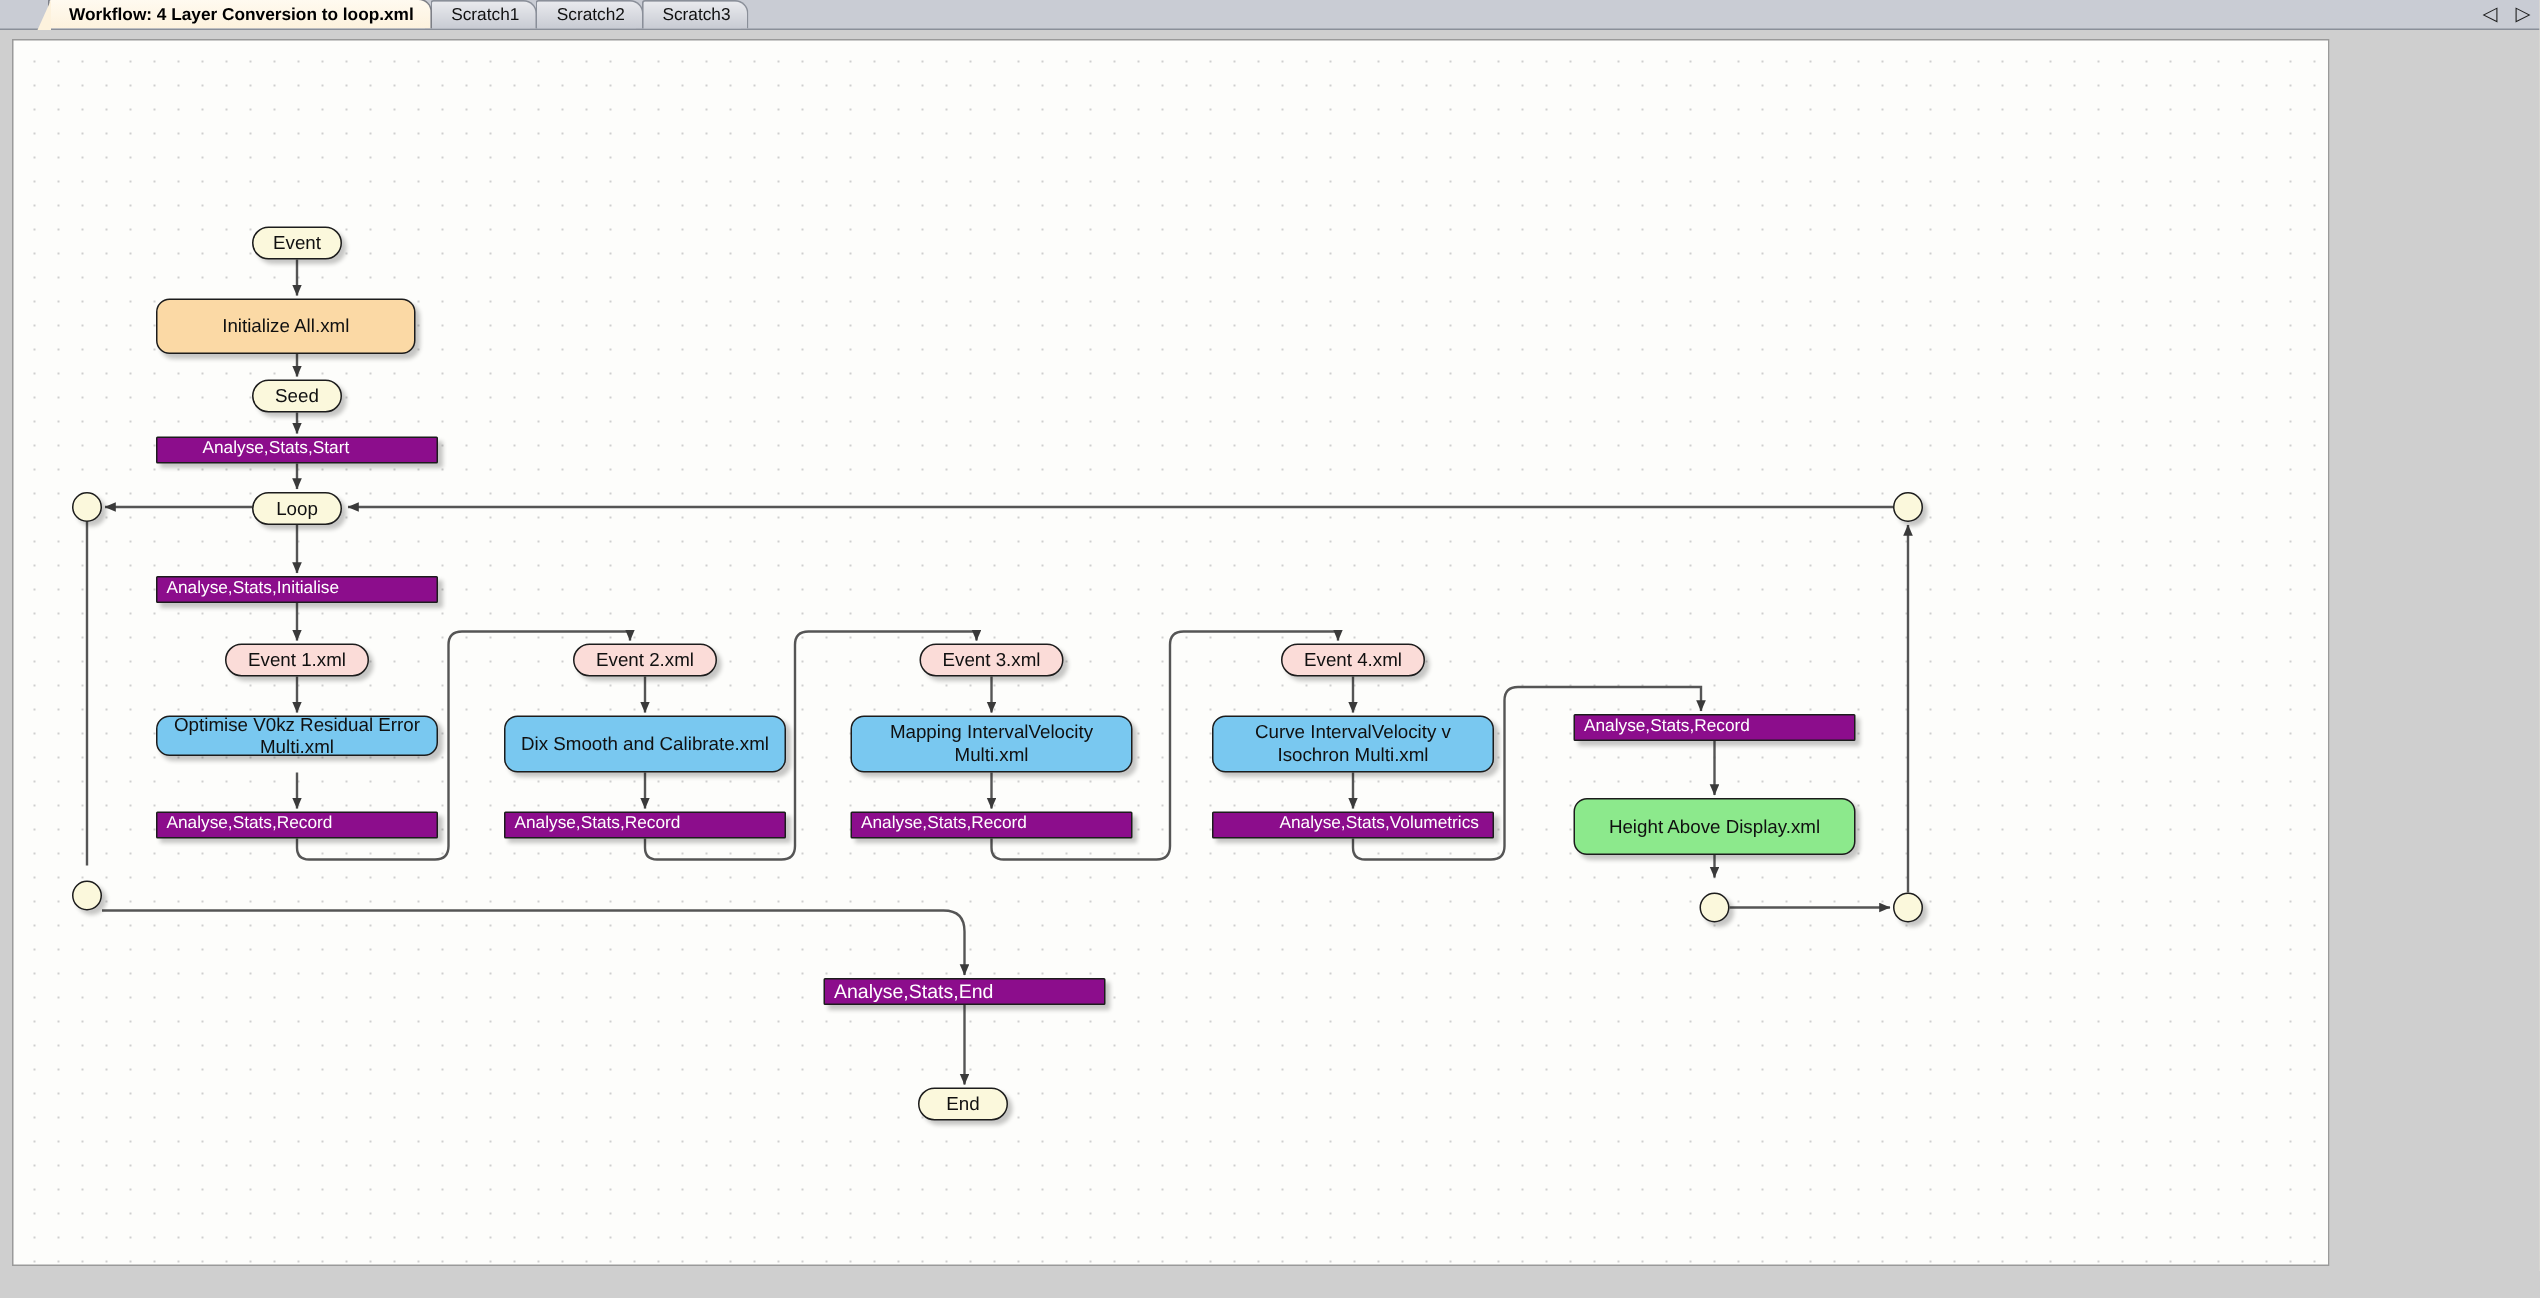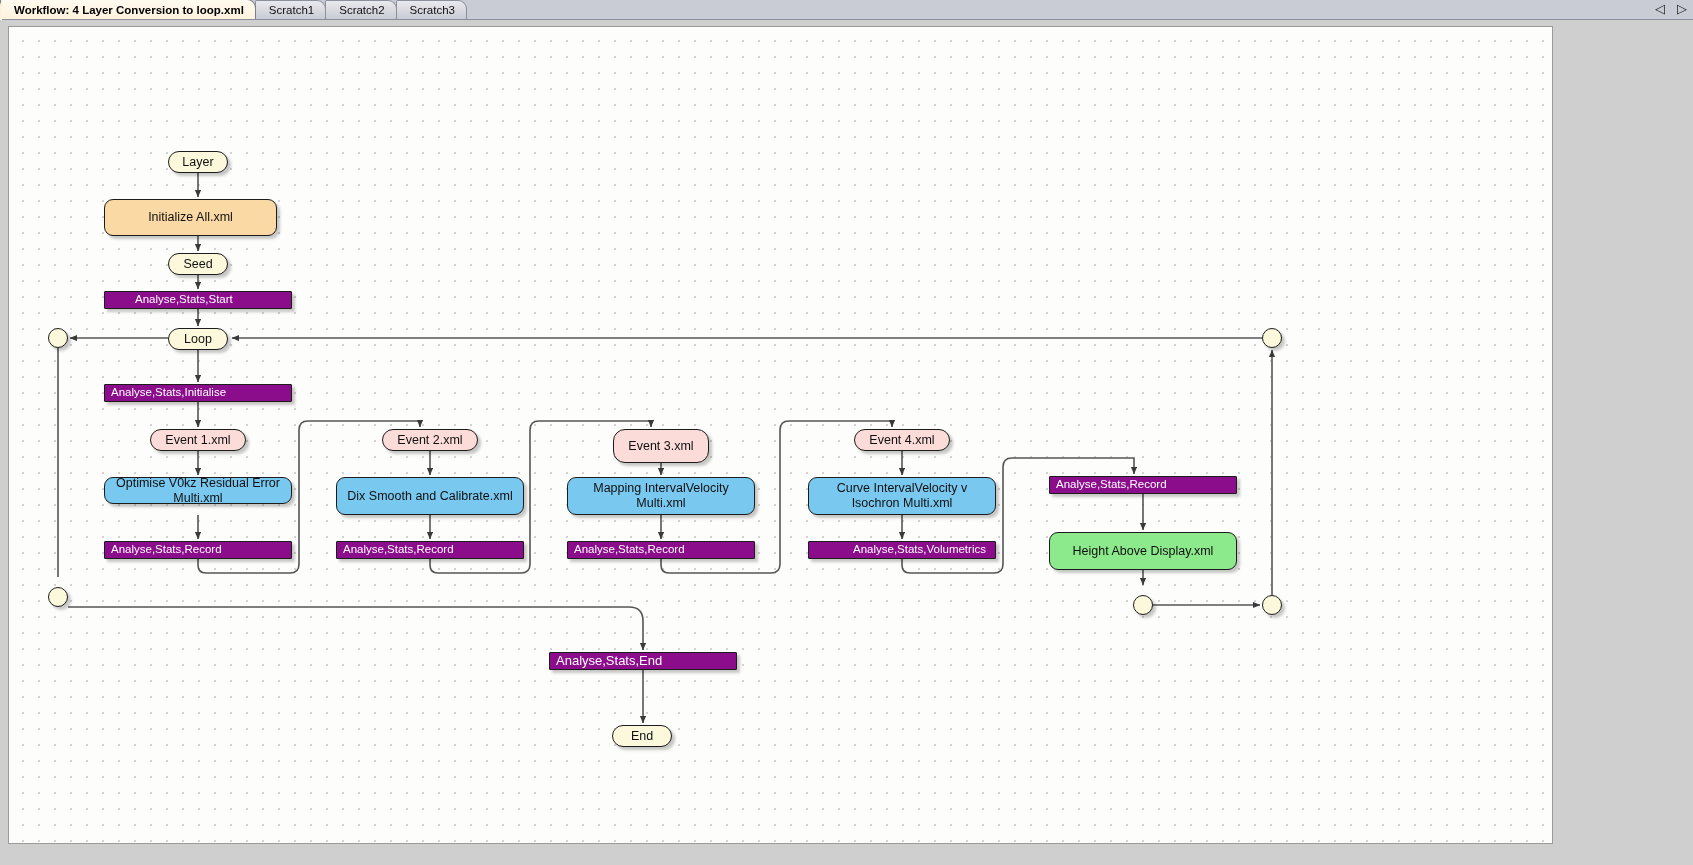--- a/index.html
+++ b/index.html
@@ -39,20 +39,21 @@
     border-top-left-radius: 2px;
     border-top-right-radius: 9px;
   }
   .tab.active {
     background: linear-gradient(to bottom,#fffaf0,#fdf2dd);
     font-weight: bold;
     color: #000;
     z-index: 4;
     border-color: #7d7f86;
     height: 20px;
+    margin-left: 32px;
   }
   .tab.active::before {
     content:"";
     position:absolute; left:-8px; bottom:-1px;
     width: 0; height: 0;
     border-style: solid;
     border-width: 0 0 20px 9px;
     border-color: transparent transparent #fdf2dd transparent;
   }
   #tab-nav {
@@ -180,29 +181,29 @@
 
           <path d="M1144,578 L1251,578" marker-end="url(#ah)"></path>
 
           <path d="M1263,568 L1263,323" marker-end="url(#ah)"></path>
 
           <path d="M634,643 L634,696" marker-end="url(#ah)"></path>
         </g>
       </svg>
 
       <div id="node-layer">
-          <div class="node n-terminal" style="left: 159px; top: 124px; width: 60px; height: 22px;">Layer</div>
+          <div class="node n-terminal" style="left: 159px; top: 124px; width: 60px; height: 22px;">Event</div>
           <div class="node n-init" style="left: 95px; top: 172px; width: 173px; height: 37px;">Initialize All.xml</div>
           <div class="node n-terminal" style="left: 159px; top: 226px; width: 60px; height: 22px;">Seed</div>
           <div class="node n-stats" style="left: 95px; top: 264px; width: 188px; height: 18px; font-size: 11.5px; padding-left: 30px;">Analyse,Stats,Start</div>
           <div class="node n-terminal" style="left: 159px; top: 301px; width: 60px; height: 22px;">Loop</div>
           <div class="node n-stats" style="left: 95px; top: 357px; width: 188px; height: 18px; font-size: 11.5px;">Analyse,Stats,Initialise</div>
           <div class="node n-event" style="left: 141px; top: 402px; width: 96px; height: 22px;">Event 1.xml</div>
           <div class="node n-event" style="left: 373px; top: 402px; width: 96px; height: 22px;">Event 2.xml</div>
-          <div class="node n-event" style="left: 604px; top: 402px; width: 96px; height: 34px;">Event 3.xml</div>
+          <div class="node n-event" style="left: 604px; top: 402px; width: 96px; height: 22px;">Event 3.xml</div>
           <div class="node n-event" style="left: 845px; top: 402px; width: 96px; height: 22px;">Event 4.xml</div>
           <div class="node n-proc" style="left: 95px; top: 450px; width: 188px; height: 27px;">Optimise V0kz Residual Error
 Multi.xml</div>
           <div class="node n-proc" style="left: 327px; top: 450px; width: 188px; height: 38px;">Dix Smooth and Calibrate.xml</div>
           <div class="node n-proc" style="left: 558px; top: 450px; width: 188px; height: 38px;">Mapping IntervalVelocity
 Multi.xml</div>
           <div class="node n-proc" style="left: 799px; top: 450px; width: 188px; height: 38px;">Curve IntervalVelocity v
 Isochron Multi.xml</div>
           <div class="node n-stats" style="left: 95px; top: 514px; width: 188px; height: 18px; font-size: 11.5px;">Analyse,Stats,Record</div>
           <div class="node n-stats" style="left: 327px; top: 514px; width: 188px; height: 18px; font-size: 11.5px;">Analyse,Stats,Record</div>

